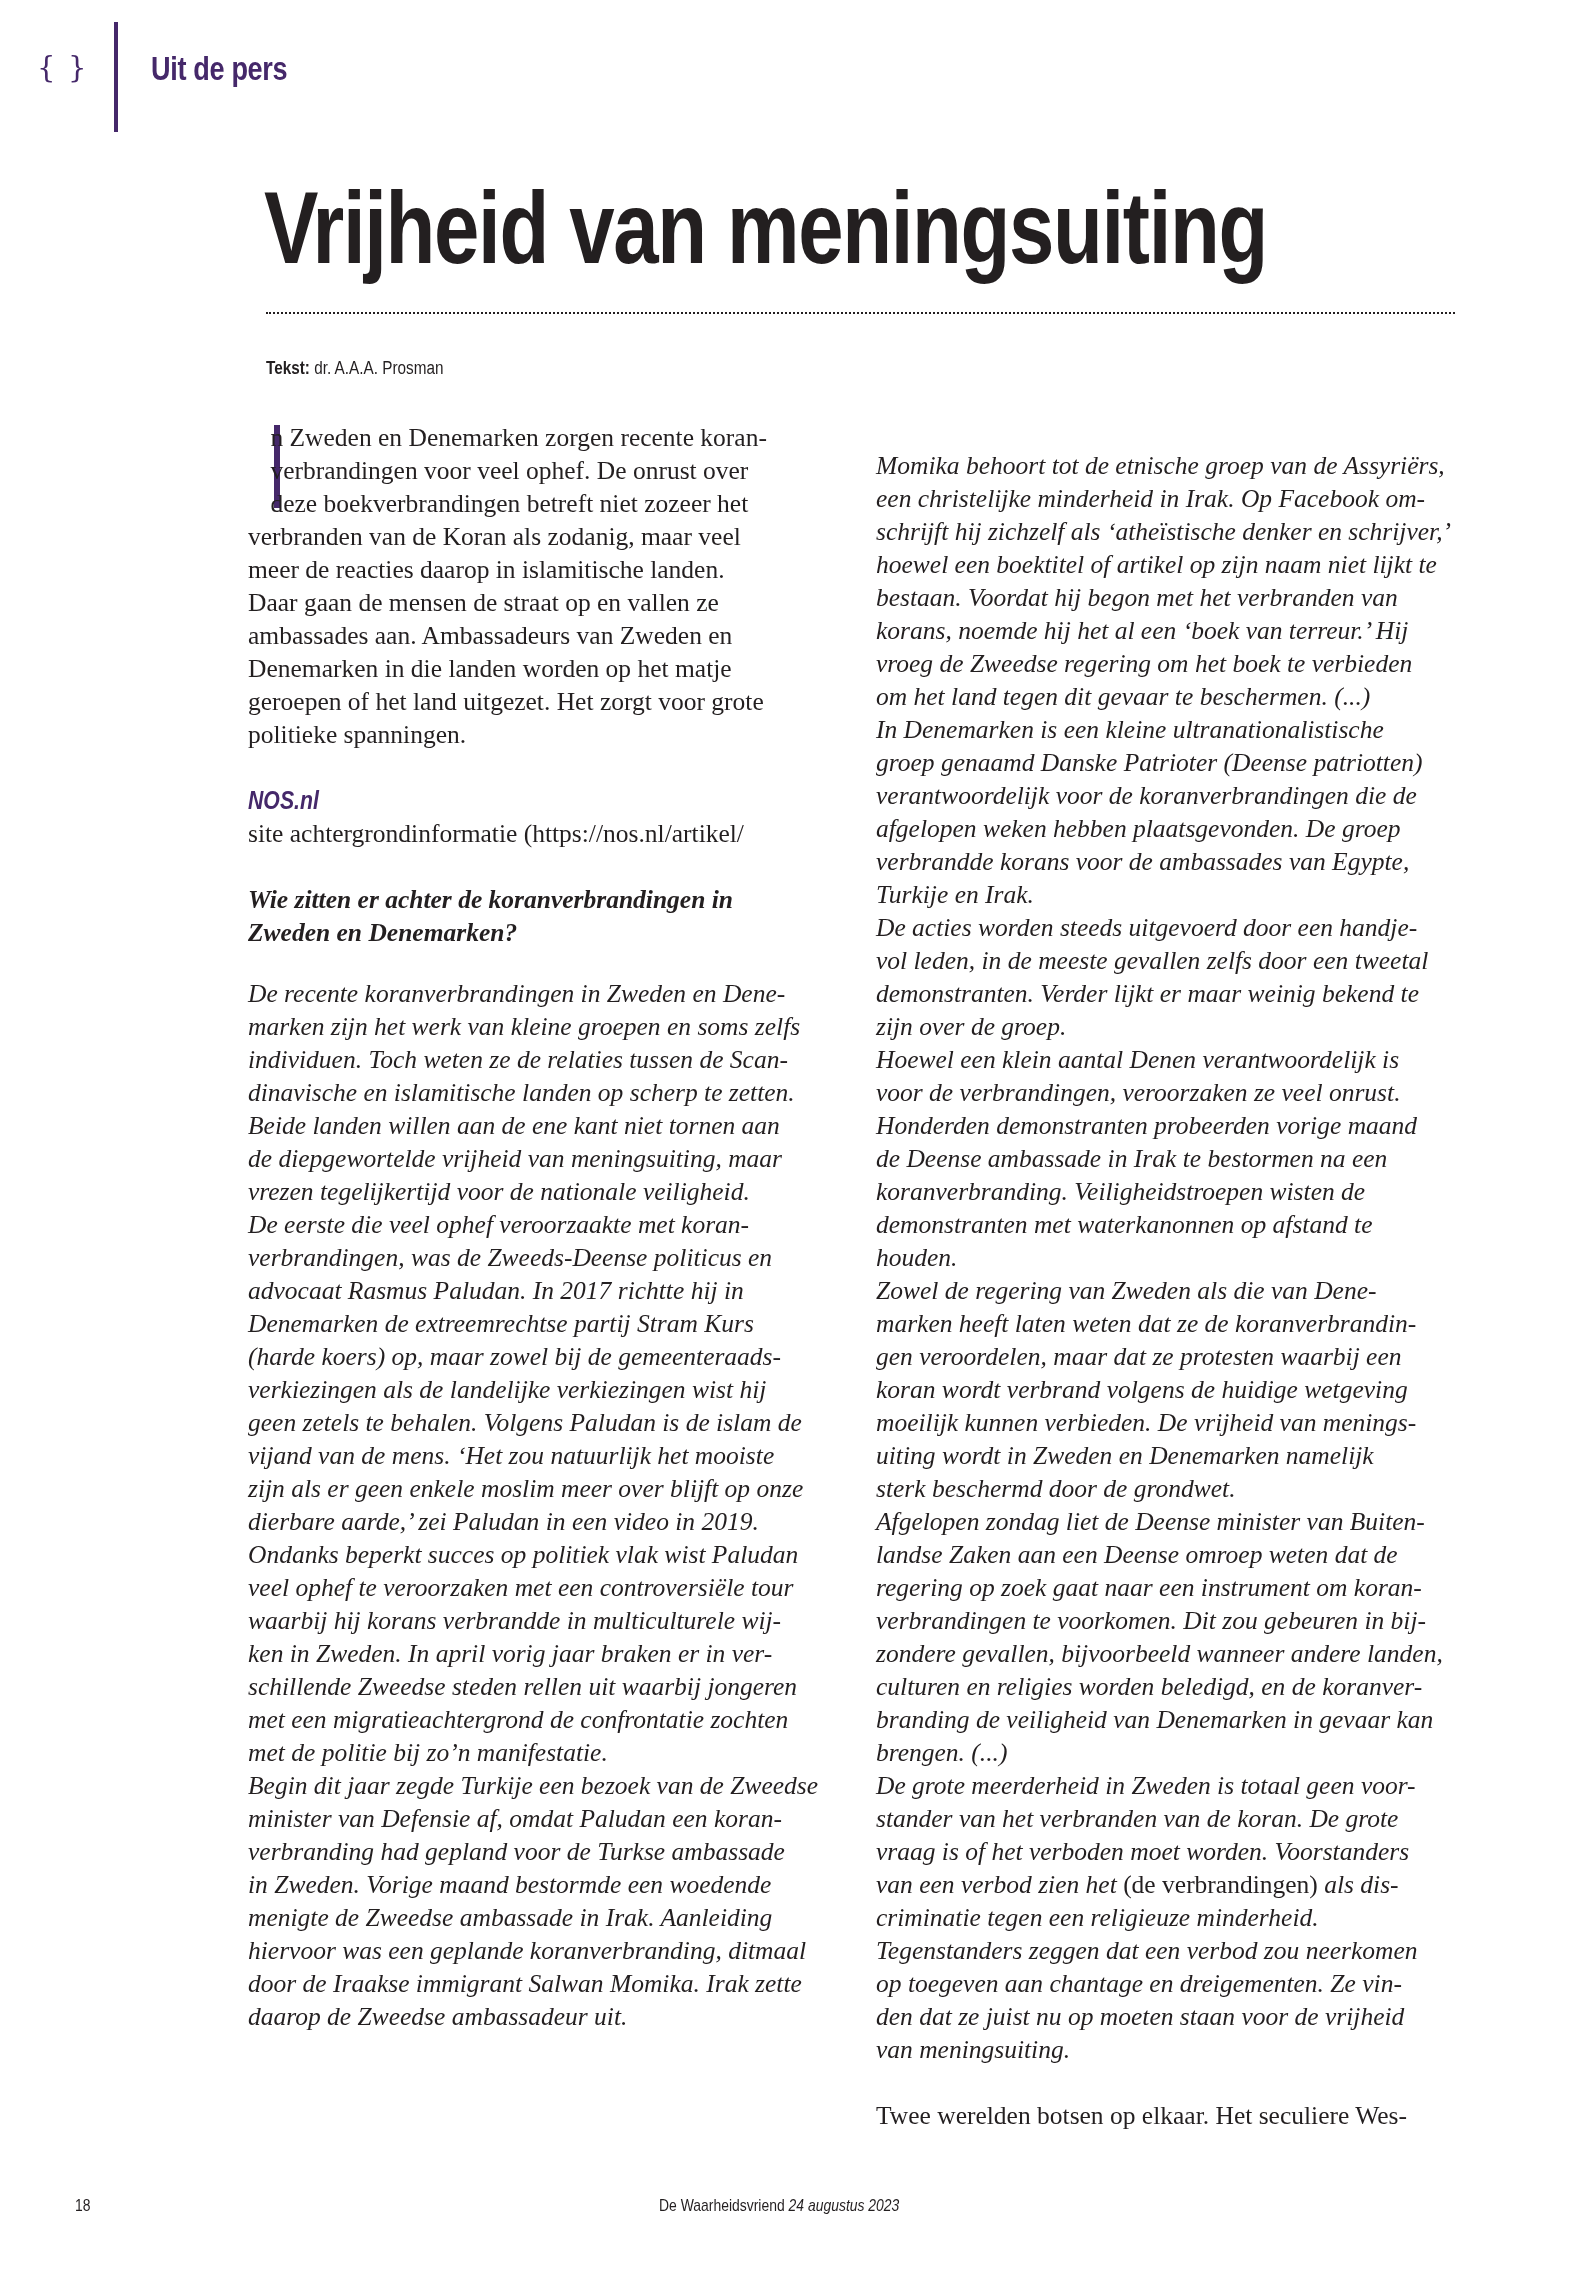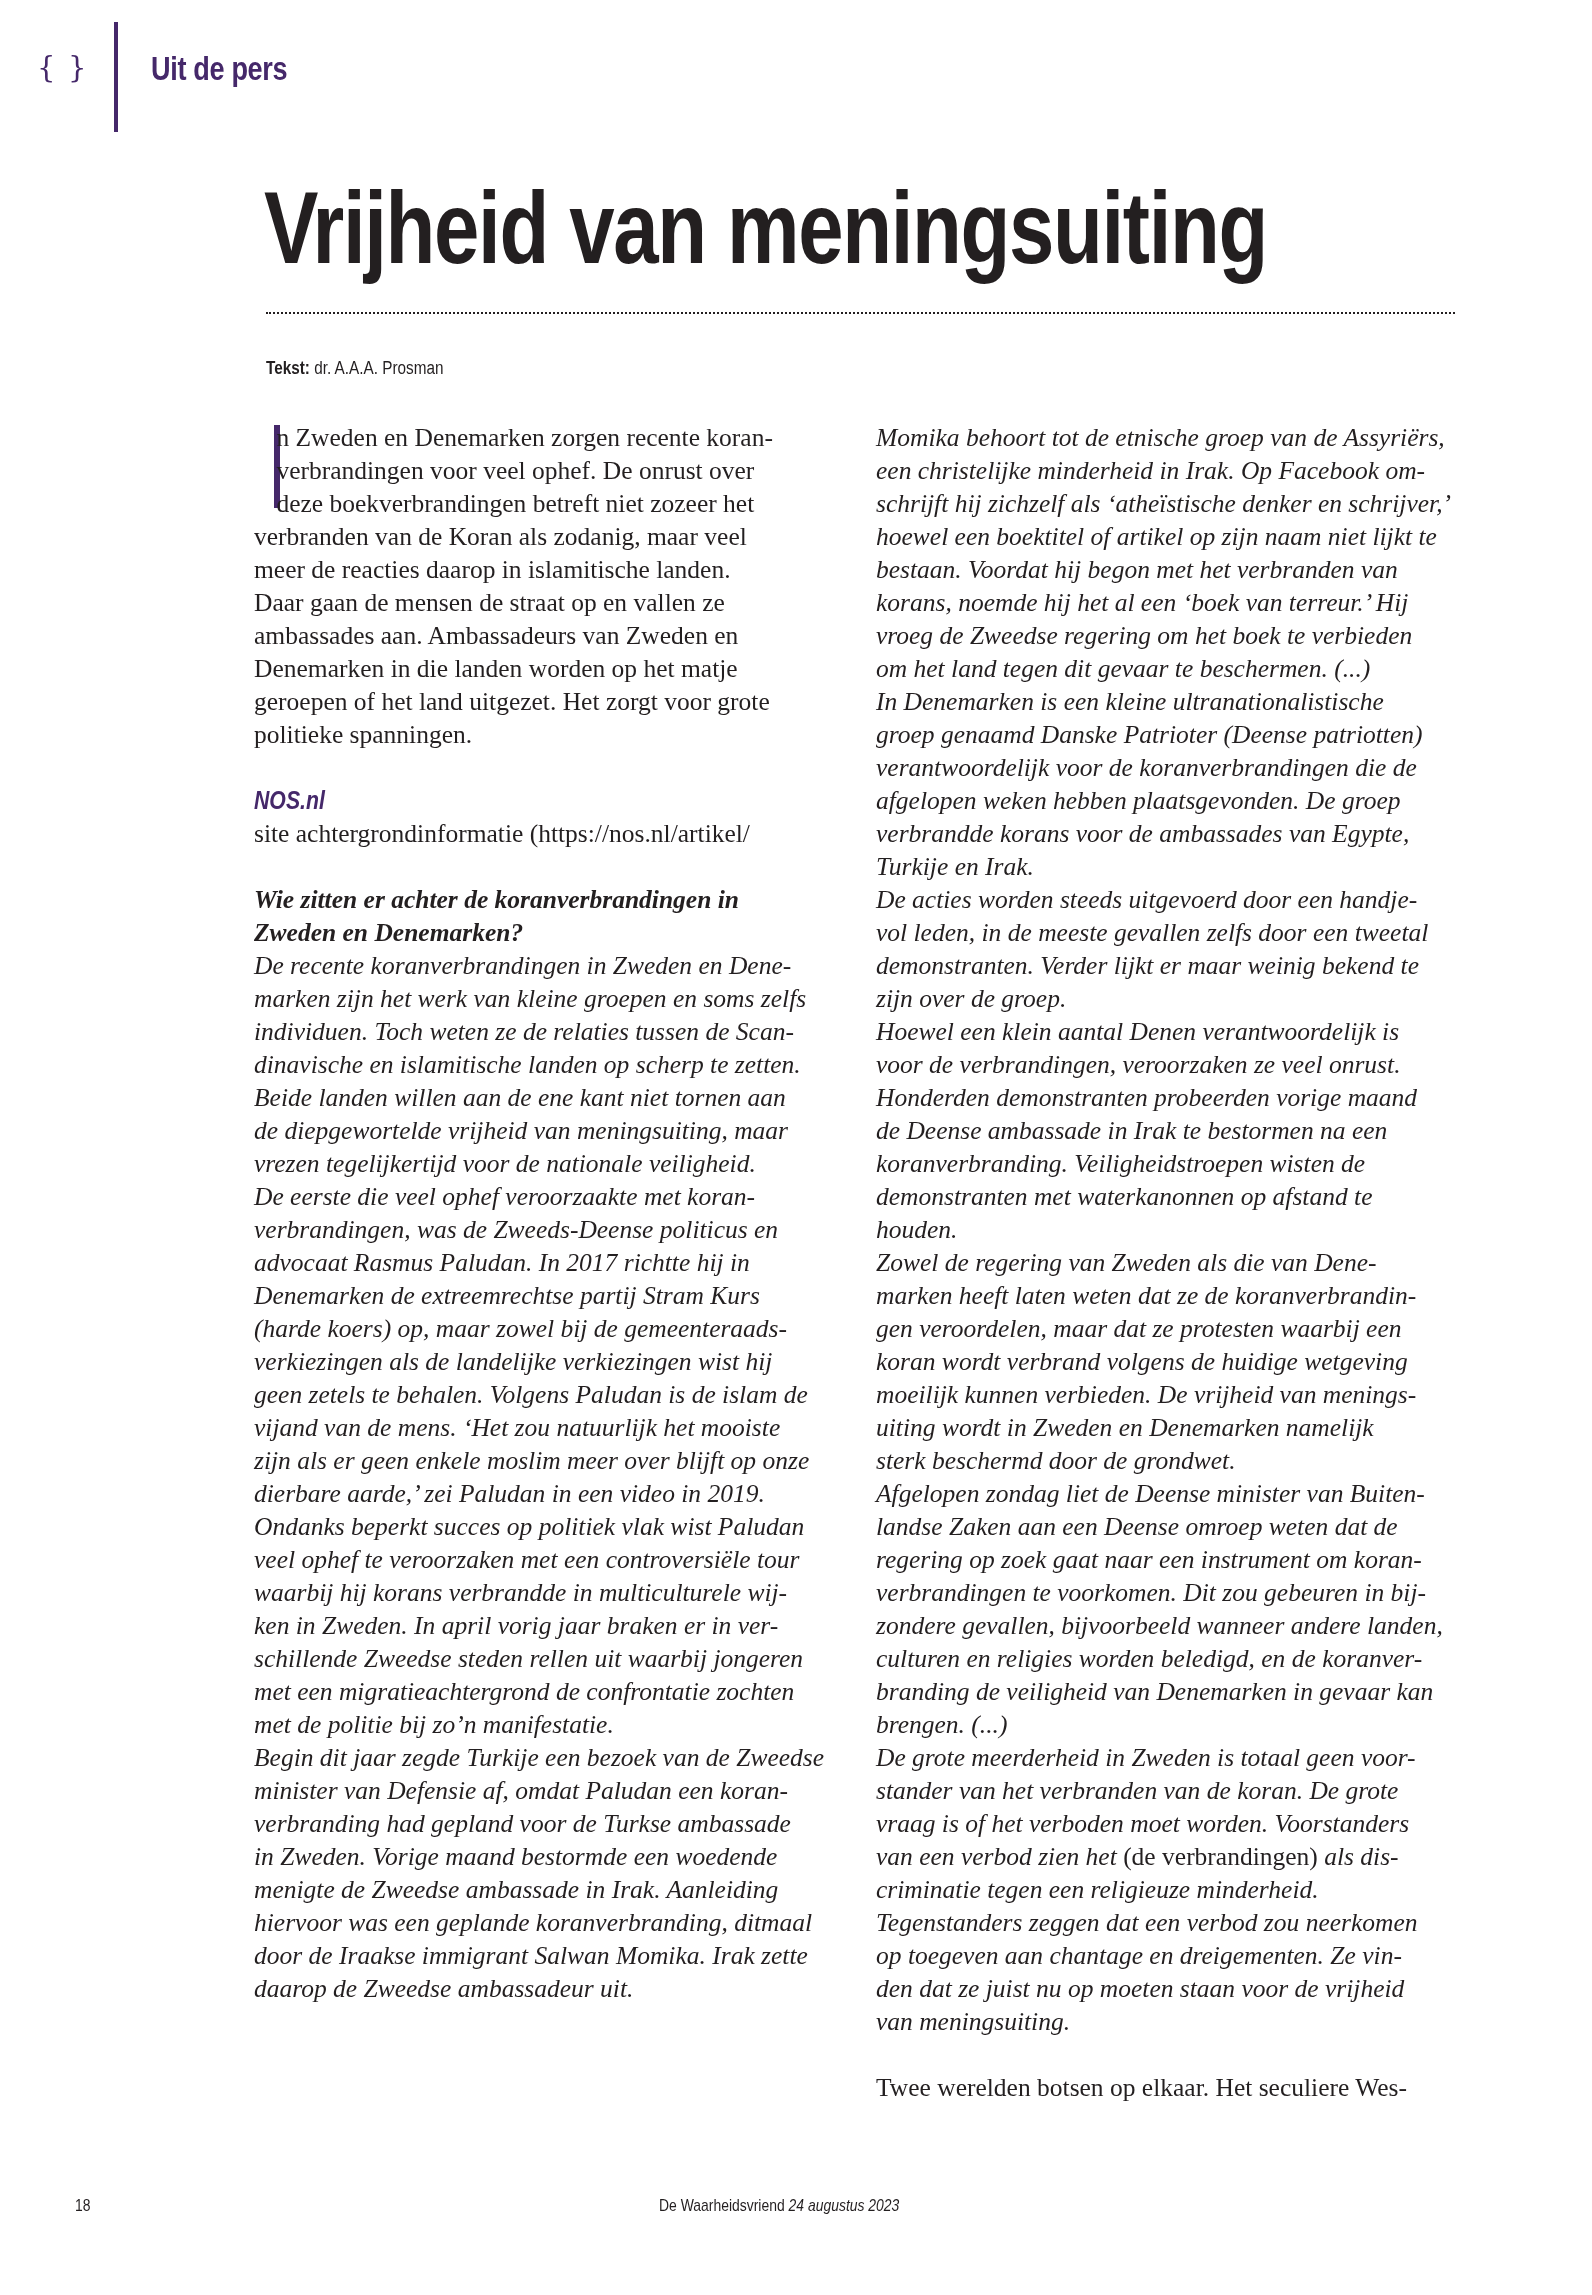--- a/index.html
+++ b/index.html
@@ -12,24 +12,24 @@
   .section-label { left: 151px; top: 50px; font-family: "Liberation Sans", sans-serif; font-weight: bold; font-size: 33px; color: #45286a; transform: scaleX(0.82); transform-origin: left top; letter-spacing: -0.4px; }
 
   .title { left: 264px; top: 177px; font-family: "Liberation Sans", sans-serif; font-weight: bold; font-size: 102px; line-height: 1; color: #231f20; transform: scaleX(0.80); transform-origin: left top; letter-spacing: -1.7px; white-space: nowrap; }
   .dotted { left: 266px; top: 312px; width: 1189px; height: 0; border-top: 2.6px dotted #231f20; }
 
   .byline { left: 266px; top: 358px; font-family: "Liberation Sans", sans-serif; font-size: 18px; transform: scaleX(0.85); transform-origin: left top; }
   .byline b { font-weight: bold; }
 
   
   .col { position: absolute; top: 421px; font-family: "Liberation Serif", serif; font-size: 25.5px; line-height: 33px; color: #231f20; }
-  .col-left { left: 254px; width: 587px; }
+  .col-left { left: 248px; width: 587px; }
   .col-right { left: 876px; width: 604px; }
   .line { white-space: nowrap; height: 33px; }
-  .it { font-style: italic; }
+  .it { font-style: italic; margin-top: 28px; }
   .upright { font-style: normal; }
   .indent { padding-left: 22.4px; }
   .blank { height: 33px; }
   .subhead { font-style: italic; font-weight: bold; }
   .nos { font-family: "Liberation Sans", sans-serif; font-style: italic; font-weight: bold; color: #45286a; font-size: 25px; transform: scaleX(0.85); transform-origin: left top; }
 
   .dropcap { left: 274px; top: 425px; width: 6px; height: 83px; background: #45286a; }
 
   
   .page-num { left: 75px; top: 2196px; font-family: "Liberation Sans", sans-serif; font-size: 16.4px; transform: scaleX(0.85); transform-origin: left top; }

